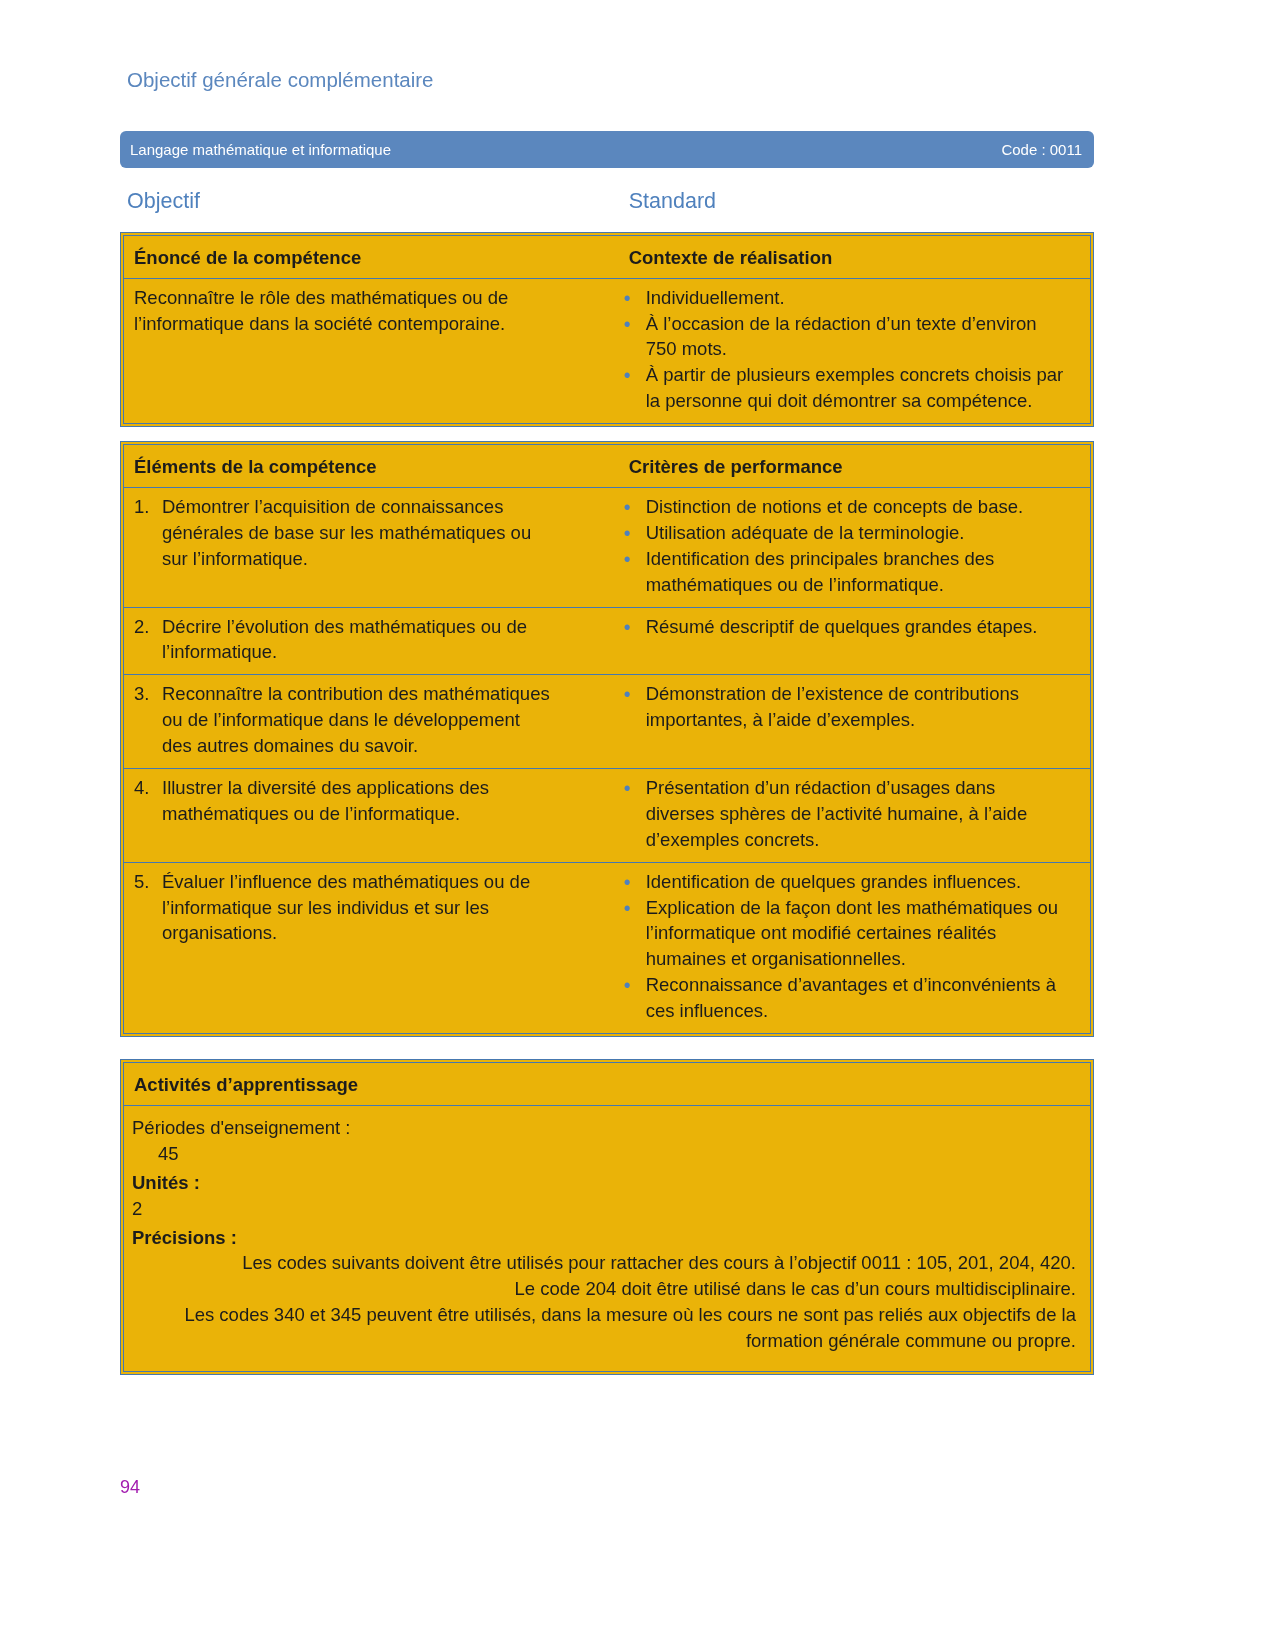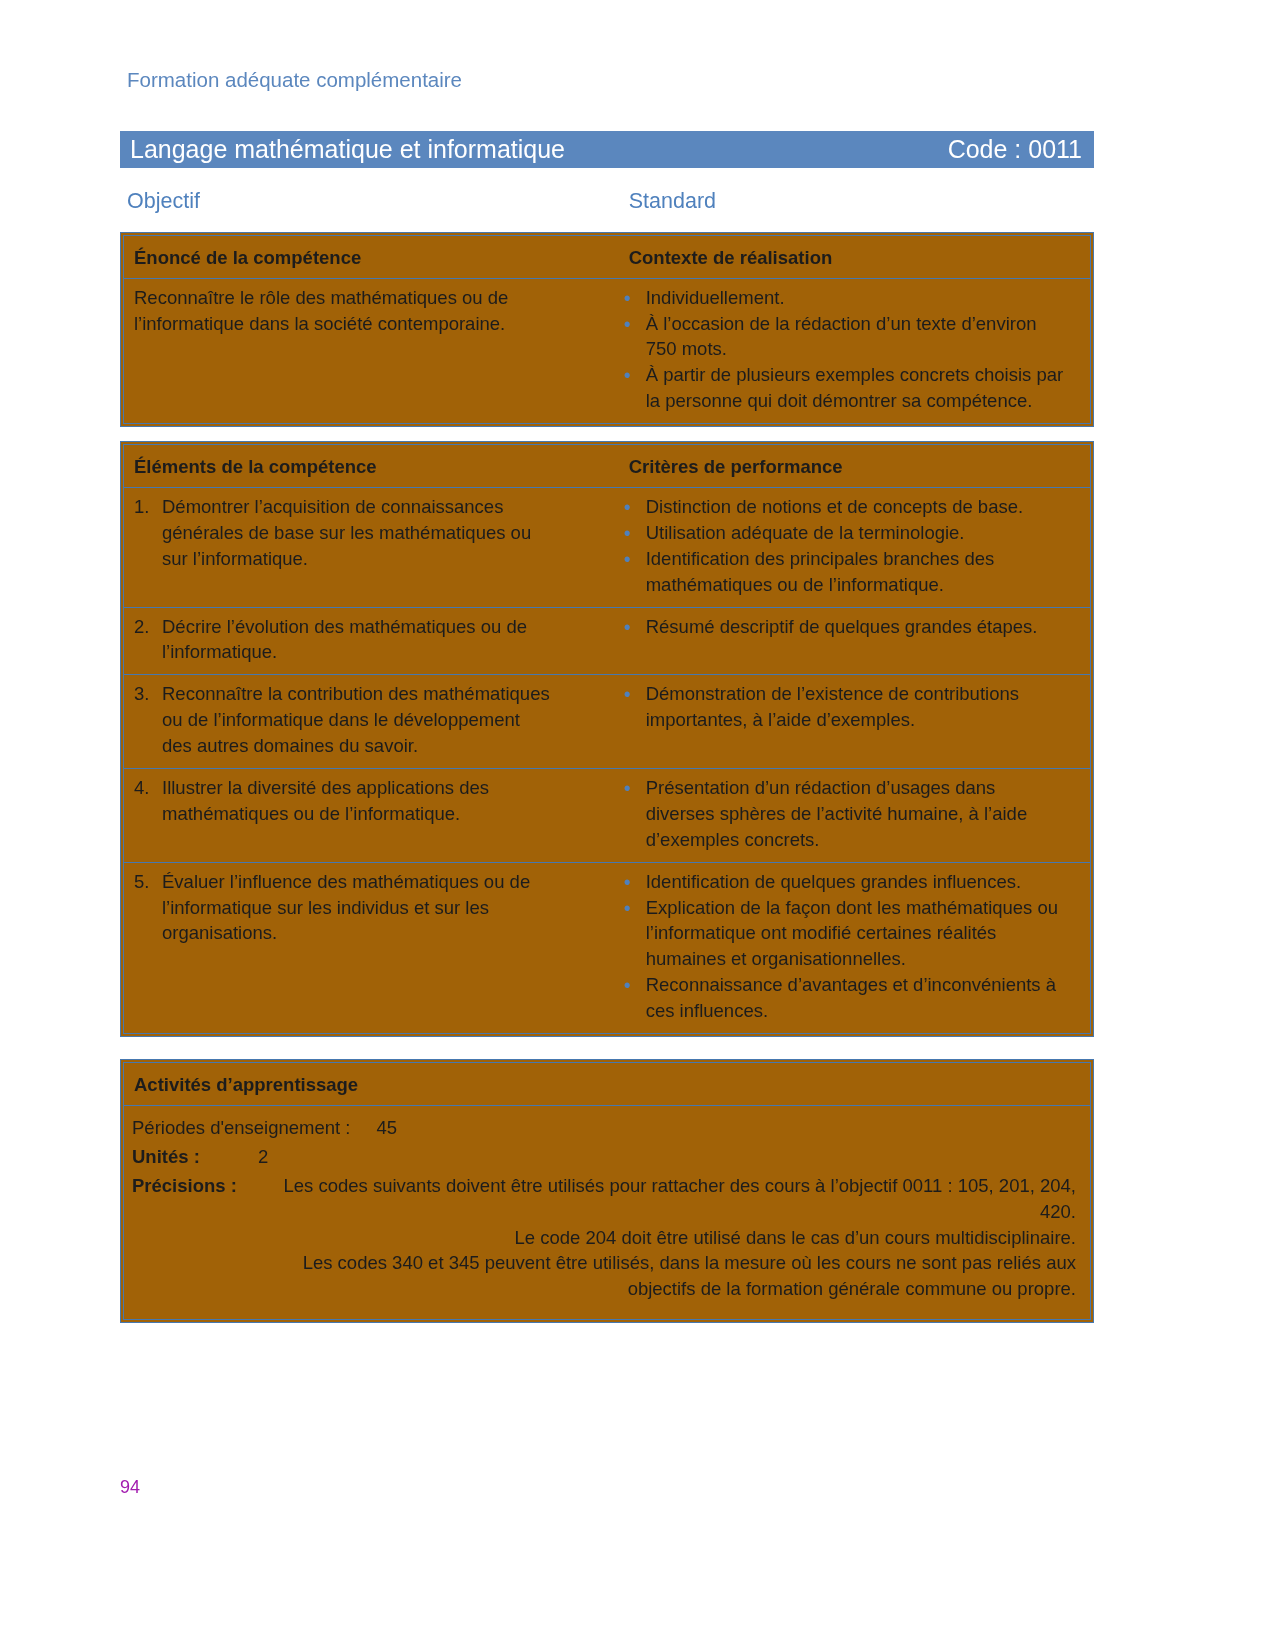--- a/index.html
+++ b/index.html
@@ -19,37 +19,38 @@
     margin-top: 66px;
     padding-left: 7px;
     color: #5b87be;
     font-size: 20.5px;
   }
 
   .banner {
     margin-top: 36px;
     background: #5b87be;
     color: #ffffff;
-    font-size: 25px;
+    font-size: 15px;
     height: 37px;
     display: flex; justify-content: space-between; align-items: center;
     padding: 0 12px 0 10px;
+    border-radius: 6px;
   }
 
   .col-headings {
     display: flex;
     margin-top: 18px;
     font-weight: normal;
     color: #4f81bd;
     font-size: 21.5px;
   }
   .col-headings .ch-left { width: 50.9%; padding-left: 7px; }
   .col-headings .ch-right { width: 49.1%; padding-left: 13px; }
 
-  .box { border: 4px double #4678b0; margin-top: 16px; background: #a16207; }
+  .box { border: 4px double #4678b0; margin-top: 16px; background: #eab308; }
   .box.elements { margin-top: 14px; }
   .box.activities { margin-top: 22px; }
 
   .trow { display: flex; }
   .trow + .trow { border-top: 1px solid #4678b0; }
 
   .tcell { padding: 6px 14px 9px 10px; }
   .tcell.left  { width: 50.9%; padding-right: 62px; }
   .tcell.right { width: 49.1%; padding-left: 5px; padding-right: 26px; }
 
@@ -68,41 +69,41 @@
   .num-item { display: flex; }
   .num-item .num { flex: none; width: 28px; }
   .num-item .txt { flex: 1; }
 
   .act-head {
     font-weight: bold;
     padding: 9px 14px 7px 10px;
     border-bottom: 1px solid #4678b0;
   }
   .act-body { padding: 9px 14px 14px 8px; }
-  .act-row { display: flex; margin-bottom: 3px; }
+  .act-row { display: flex; margin-bottom: 3px; flex-direction: column; }
   .act-label { flex: none; }
   .act-row.fixed .act-label { width: 126px; font-weight: bold; }
   .val-periodes { margin-left: 26px; }
   .act-text p { margin: 0; text-align: right; }
 
   .page-number {
     position: absolute;
     top: 1475px; left: 0;
     width: 974px;
     text-align: left;
     font-size: 18px;
     color: #a21caf;
   }
 </style>
 </head>
 <body>
 
 <div class="page">
 
-  <div class="doc-header">Formation adéquate complémentaire</div>
+  <div class="doc-header">Objectif générale complémentaire</div>
 
   <div class="banner">
     <span>Langage mathématique et informatique</span>
     <span>Code : 0011</span>
   </div>
 
   <div class="col-headings">
     <div class="ch-left">Objectif</div>
     <div class="ch-right">Standard</div>
   </div>

